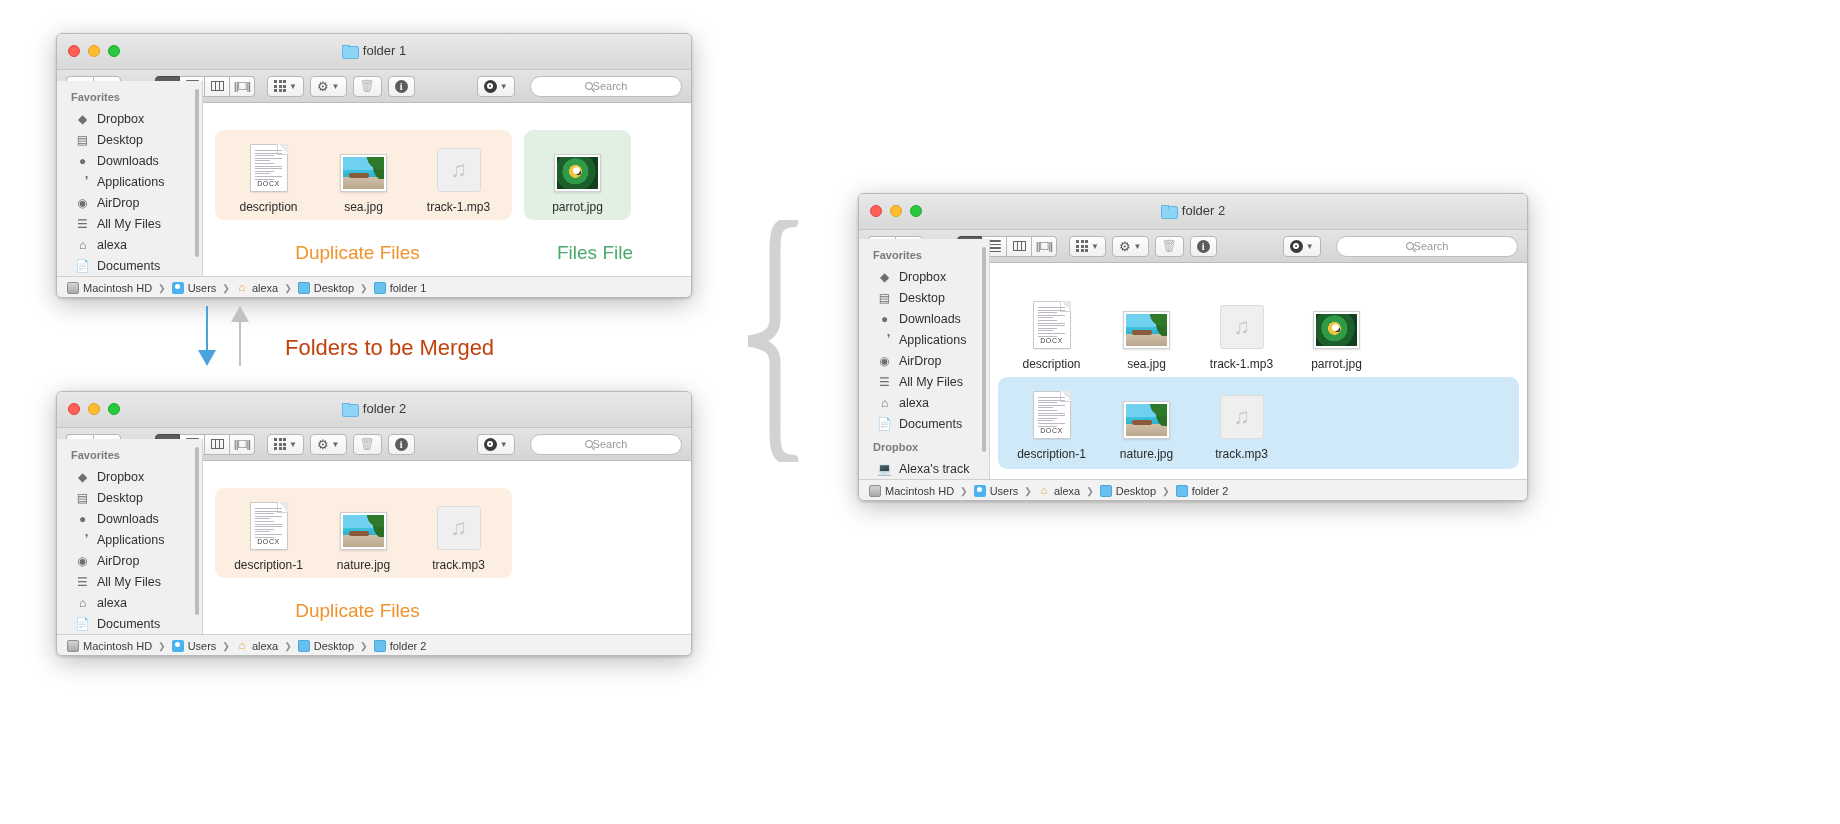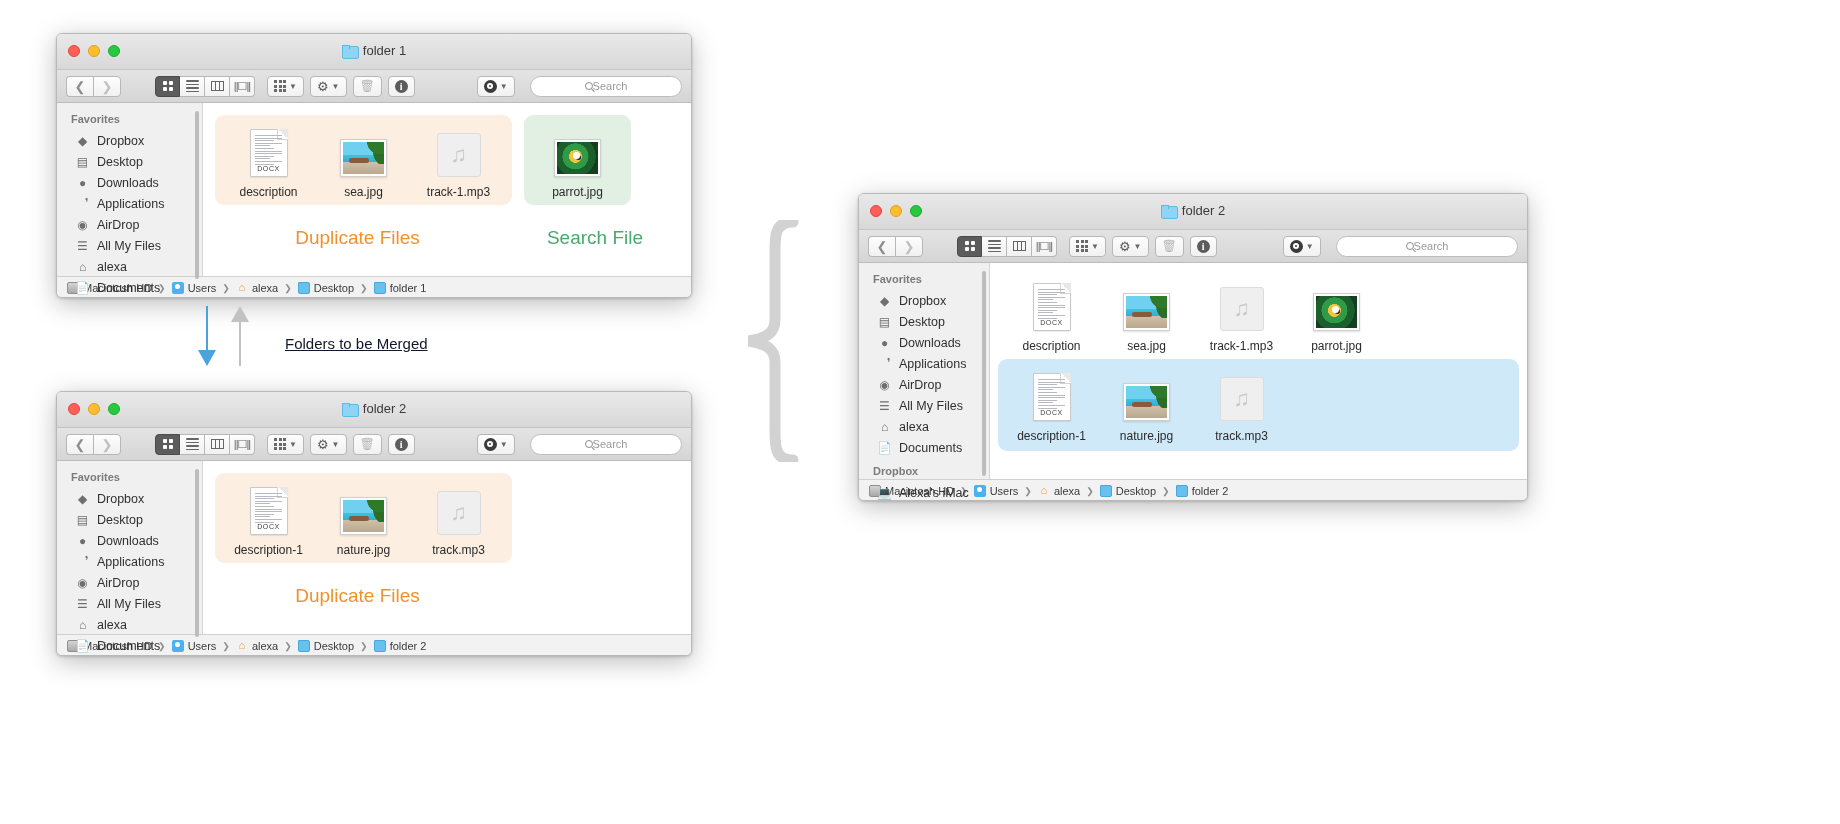--- a/index.html
+++ b/index.html
@@ -110,21 +110,21 @@
     height:21px;width:152px;
     background:#fff;border:1px solid #bdbdbd;border-radius:11px;
     display:flex;align-items:center;justify-content:center;
     color:#9a9a9a;font-size:11px;
   }
   .mag {
     width:8px;height:8px;border:1.4px solid #8c8c8c;border-radius:50%;position:relative;display:inline-block;
   }
   .mag::after{content:"";position:absolute;right:-3px;bottom:-2px;width:4px;height:1.4px;background:#8c8c8c;transform:rotate(45deg);}
 
-  .body { display:flex; background:#fff; }
+  .body { display:flex; background:#fff;align-items:flex-end; }
   .sidebar {
     width:146px; background:#f0f0f0; border-right:1px solid #d4d4d4;
     padding:10px 0 0 0; position:relative; flex:none;
   }
   .sb-head { font-size:11px; color:#7b7b7b; font-weight:bold; padding:0 0 5px 14px; }
   .sb-item {
     display:flex;align-items:center;gap:7px;
     padding:3px 0 3px 18px; font-size:12.5px; color:#303030;
   }
   .sb-ico { width:15px; height:15px; flex:none; display:flex; align-items:center; justify-content:center; color:#6f6f6f; font-size:12px;}
@@ -213,21 +213,21 @@
   .pb-item{ display:flex;align-items:center;gap:4px; }
   .pb-ico{ width:12px;height:12px;display:inline-block;}
   .pb-ico.hd{ background:linear-gradient(#d5d5d5,#a8a8a8); border-radius:2px; border:1px solid #8e8e8e;}
   .pb-ico.usr{ background:#4ab3ef;border-radius:2px;position:relative;}
   .pb-ico.usr::after{content:"";position:absolute;left:3.5px;top:2px;width:5px;height:5px;border-radius:50%;background:#fff;}
   .pb-ico.home{ color:#e8a33d;font-size:11px;line-height:11px;text-align:center;}
   .pb-ico.fld{ background:#68c0ee;border-radius:1px 2px 2px 2px;border:1px solid #4aa7da;}
 
   
   .arrows { position:absolute; }
-  .merge-text { position:absolute; font-size:15px; color:#0f172a;text-decoration:underline; }
+  .merge-text { position:absolute; font-size:22px; color:#c2410c; }
 
   .brace { position:absolute; color:#d2d2d2; }
 </style>
 </head>
 <body>
 
 <div class="finder" style="left:56px; top:33px; width:636px; height:265px;">
 
   <div class="titlebar">
     <div class="traffic">
@@ -405,21 +405,21 @@
             <div class="flabel">parrot.jpg</div>
           </div>
         </div>
       </div>
 
       <div style="display:flex; margin-top:22px;">
         <div style="width:285px;text-align:center;">
           <span class="annot orange">Duplicate Files</span>
         </div>
         <div style="width:190px;text-align:center;">
-          <span class="annot green">Search File</span>
+          <span class="annot green">Files File</span>
         </div>
       </div>
     </div>
   </div>
 
   <div class="pathbar">
     <span class="pb-item">
         <span class="pb-ico hd"></span>
         <span>Macintosh HD</span>
       </span>
@@ -778,21 +778,21 @@
           <span class="sb-ico">⌂</span>
           <span>alexa</span>
         </div>
       <div class="sb-item">
           <span class="sb-ico">📄</span>
           <span>Documents</span>
         </div>
       <div class="sb-head" style="padding-top:7px;">Dropbox</div>
       <div class="sb-item">
           <span class="sb-ico">💻</span>
-          <span>Alexa's iMac</span>
+          <span>Alexa's track</span>
         </div>
 
       <div class="sb-scroll" style="height:205px;"></div>
     </div>
 
     <div class="content" style="padding:10px 8px;">
 
       <div class="group" style="background:transparent;padding:6px 6px 0 6px;">
         <div class="fileitem">
           <div class="thumb">

